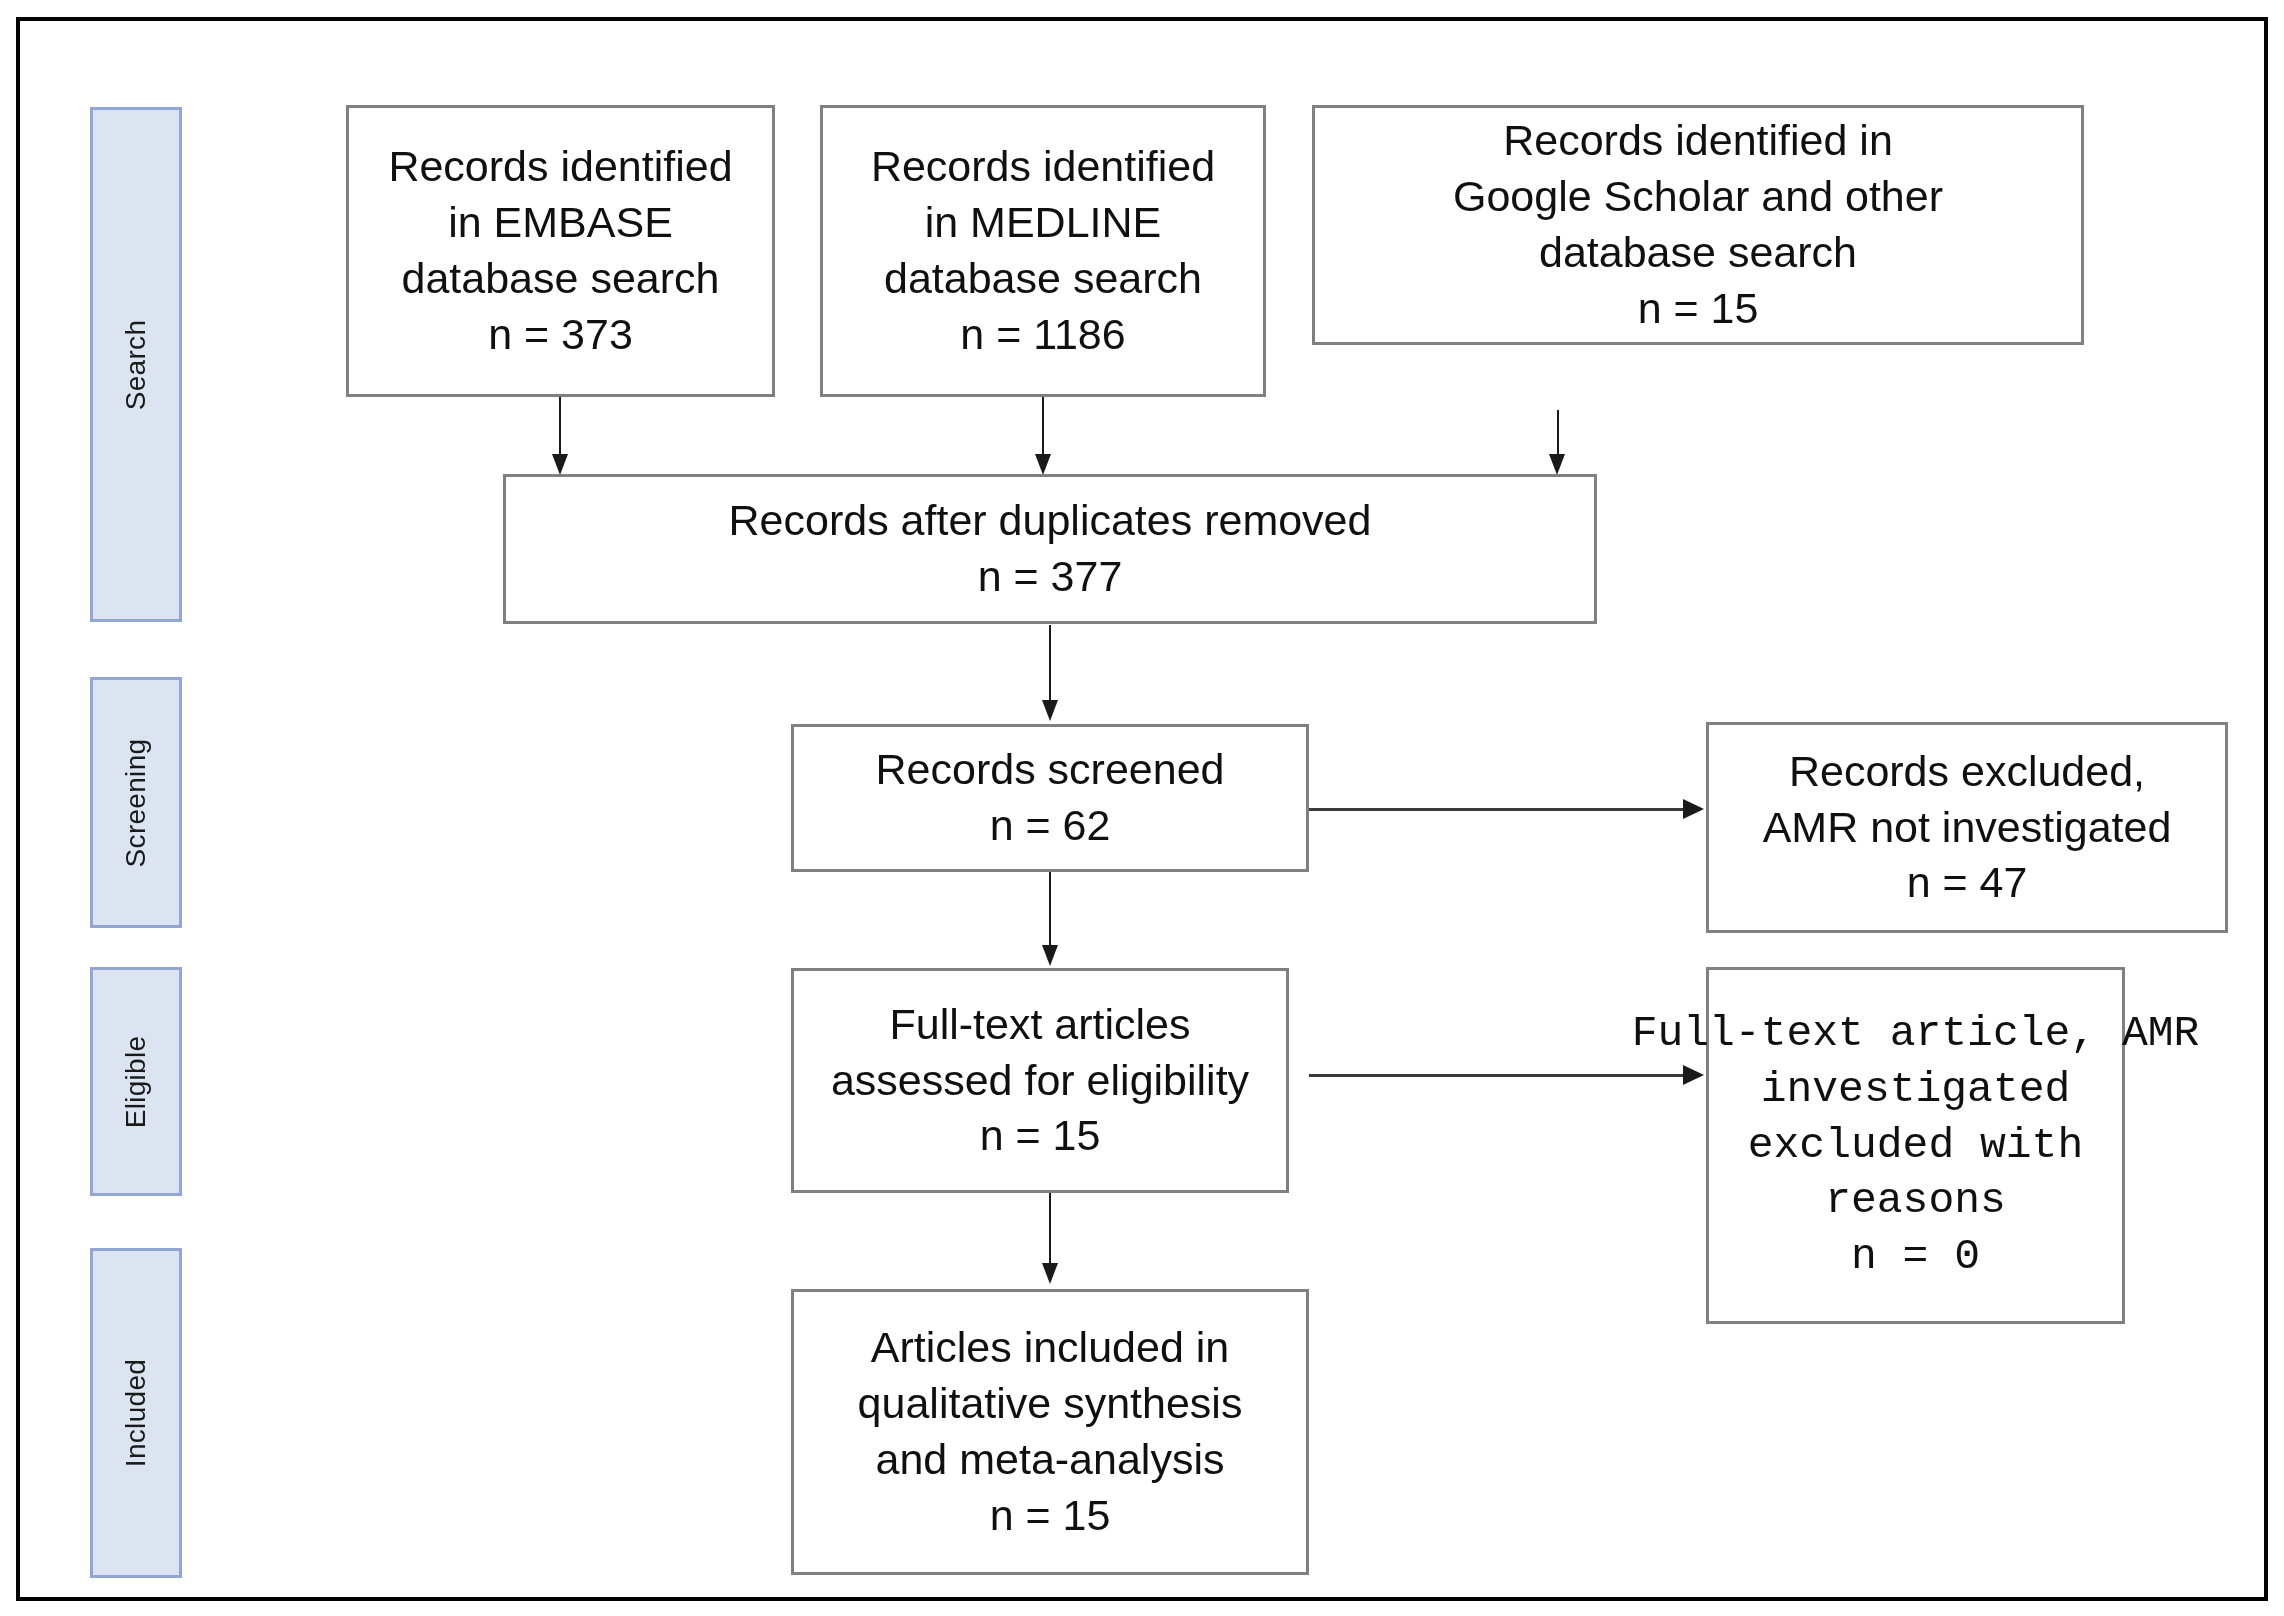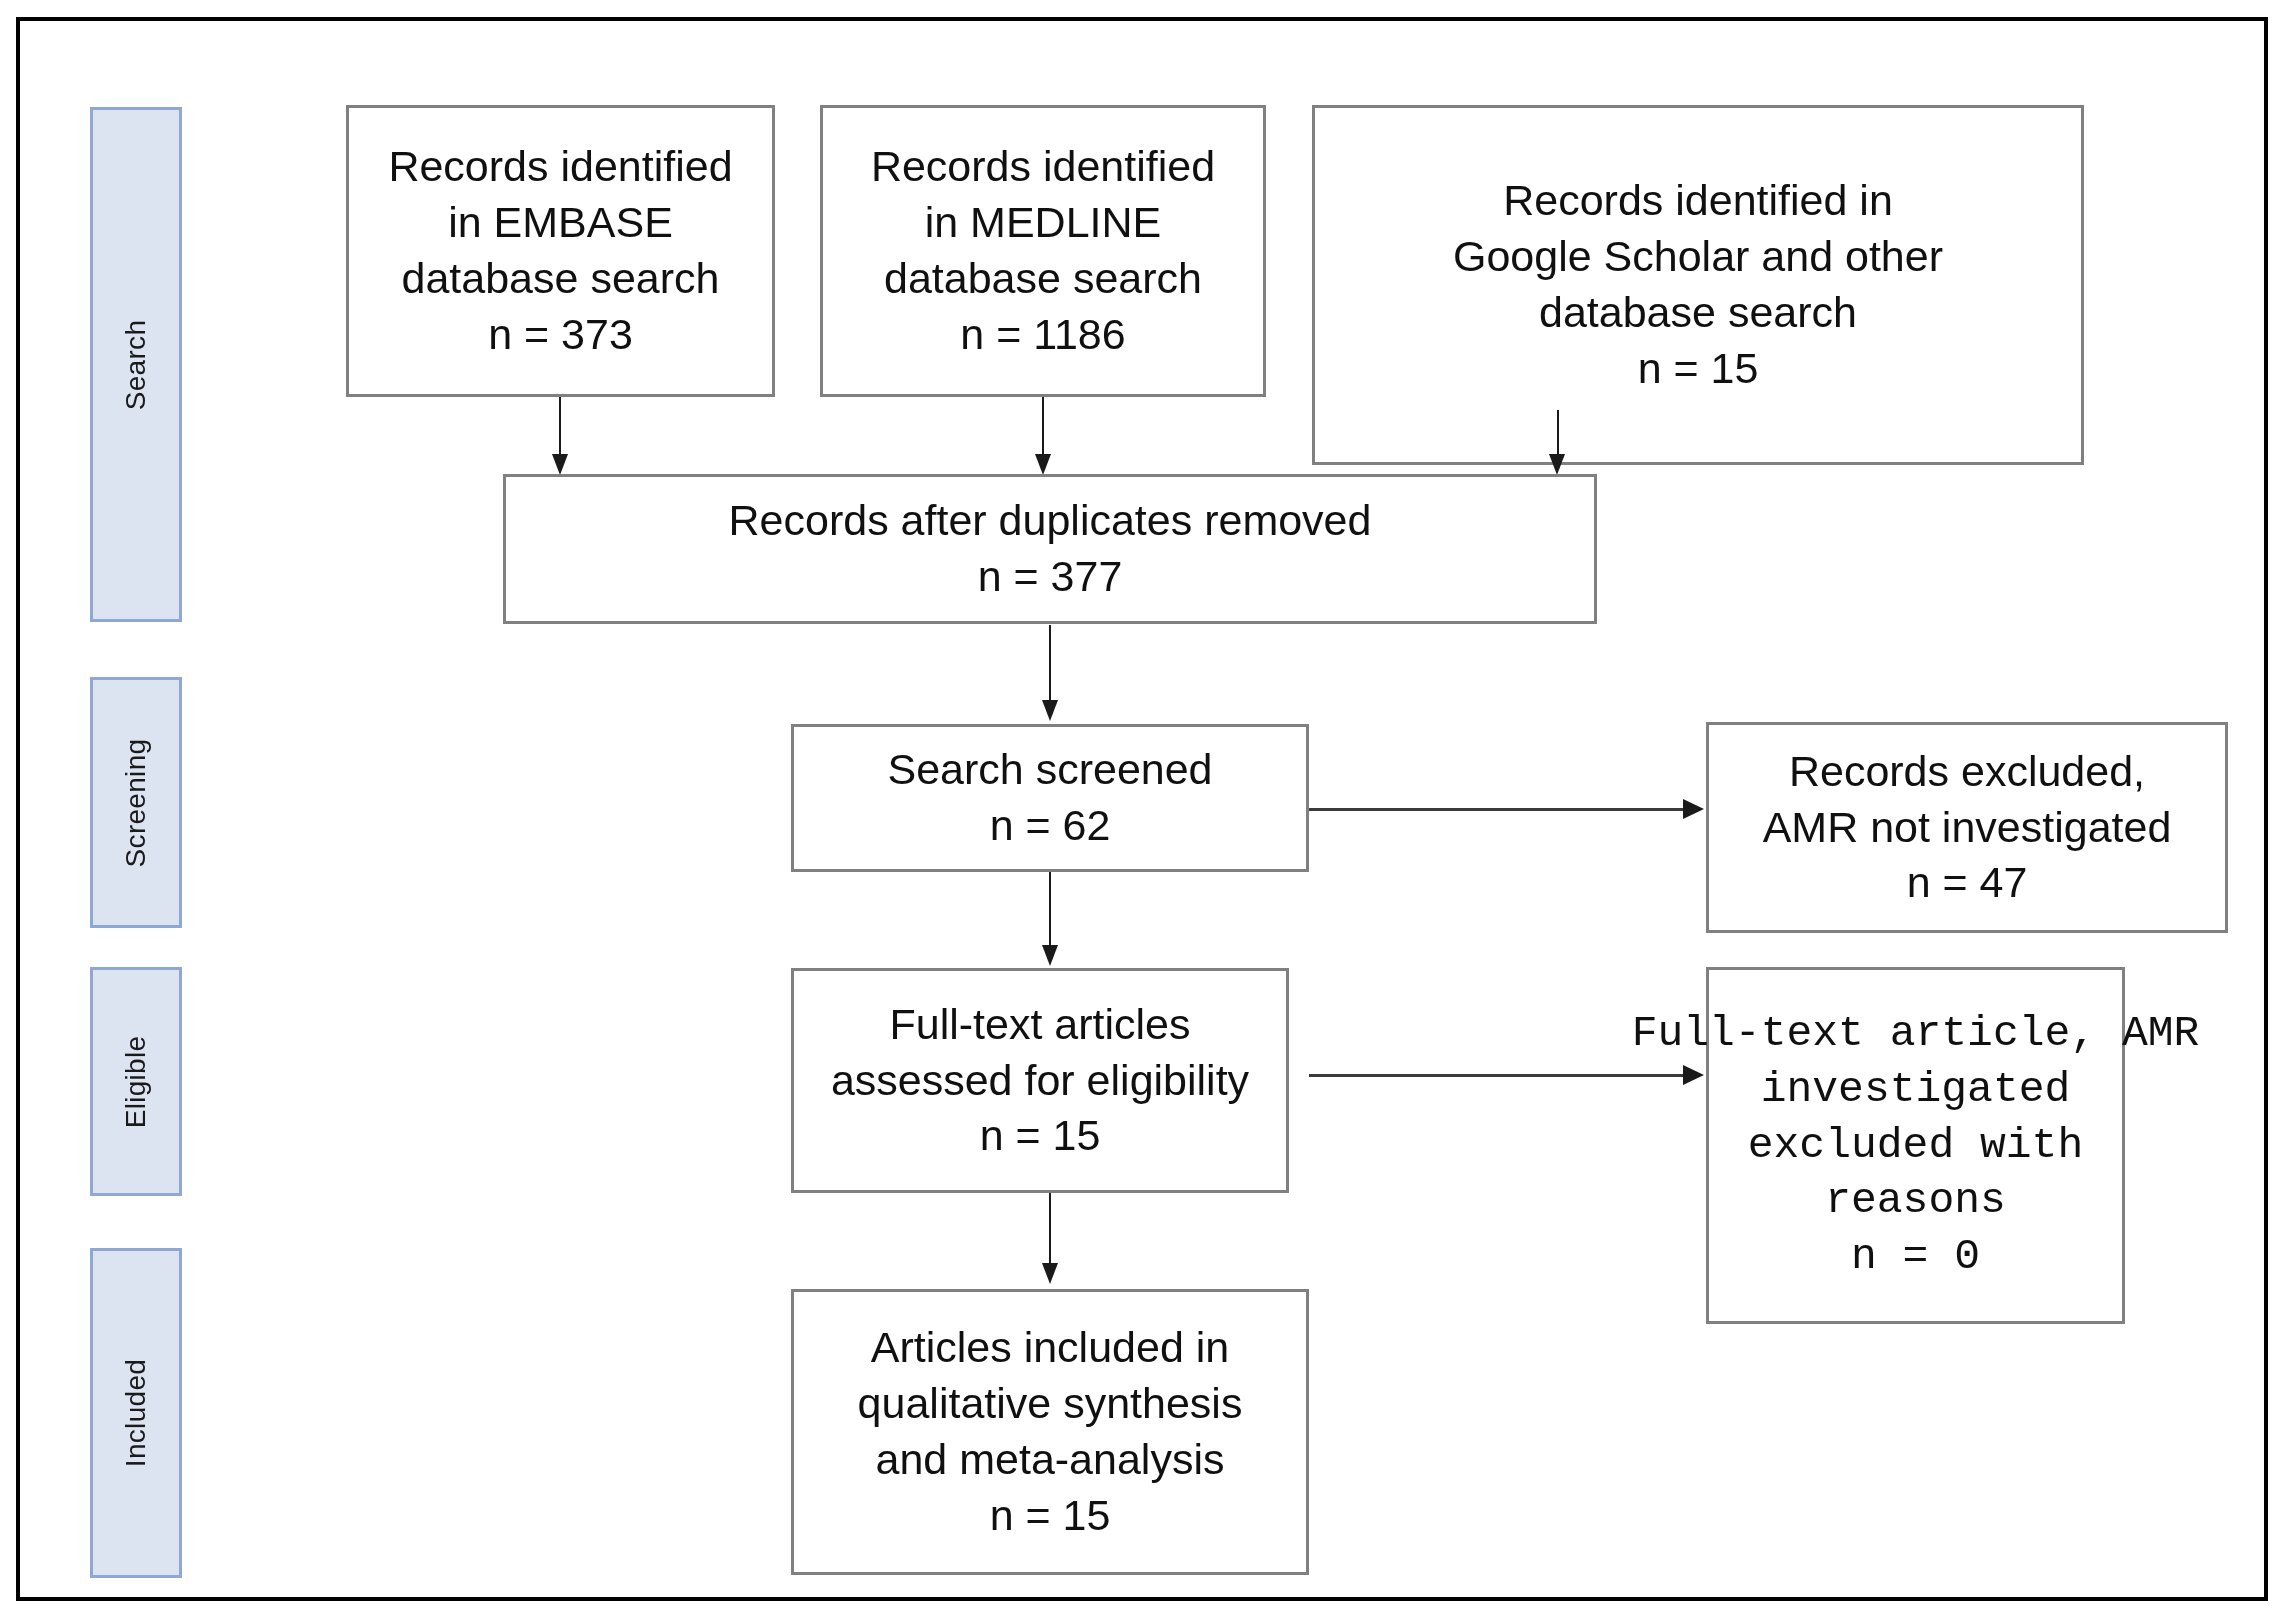--- a/index.html
+++ b/index.html
@@ -60,21 +60,21 @@
     text-align:center;
     color:#101010;
     font-size:43px;
     line-height:1.30;
     padding:6.1px 8.6px;
   }
   .flow-box .ln{display:block;white-space:nowrap;}
 
   #box-embase  {left:326px;  top:84px;  width:429px;  height:292px;}
   #box-medline {left:800px; top:84px;  width:446px;  height:292px;}
-  #box-google  {left:1292px; top:84px;  width:772px; height:360px;}
+  #box-google  {left:1292px; top:84px;  width:772px; height:240px;}
   #box-dups    {left:483px;  top:453px;  width:1094px; height:150px;}
   #box-screened{left:771px; top:703px; width:518px;  height:148px;}
   #box-excluded{left:1686px; top:701px; width:522px;  height:211px;}
   #box-fulltext{left:771px; top:947px; width:498px;  height:225px;}
   #box-ftexcl  {left:1686px; top:946px; width:419px;  height:357px;font-family:Liberation Mono, monospace;}
   #box-included{left:771px; top:1268px; width:518px;  height:286px;text-align:right;}
 
   
   .v-line{
     position:absolute;
@@ -175,21 +175,21 @@
 
     <div class="flow-box" id="box-dups">
       <span class="ln">Records after duplicates removed</span>
       <span class="ln">n = 377</span>
     </div>
 
     <div class="v-line" id="arr4-line"></div>
     <div class="v-head" id="arr4-head"></div>
 
     <div class="flow-box" id="box-screened">
-      <span class="ln">Search screened</span>
+      <span class="ln">Records screened</span>
       <span class="ln">n = 62</span>
     </div>
 
     <div class="h-line" id="arrA-line"></div>
     <div class="h-head" id="arrA-head"></div>
 
     <div class="flow-box" id="box-excluded">
       <span class="ln">Records excluded,</span>
       <span class="ln">AMR not investigated</span>
       <span class="ln">n = 47</span>

